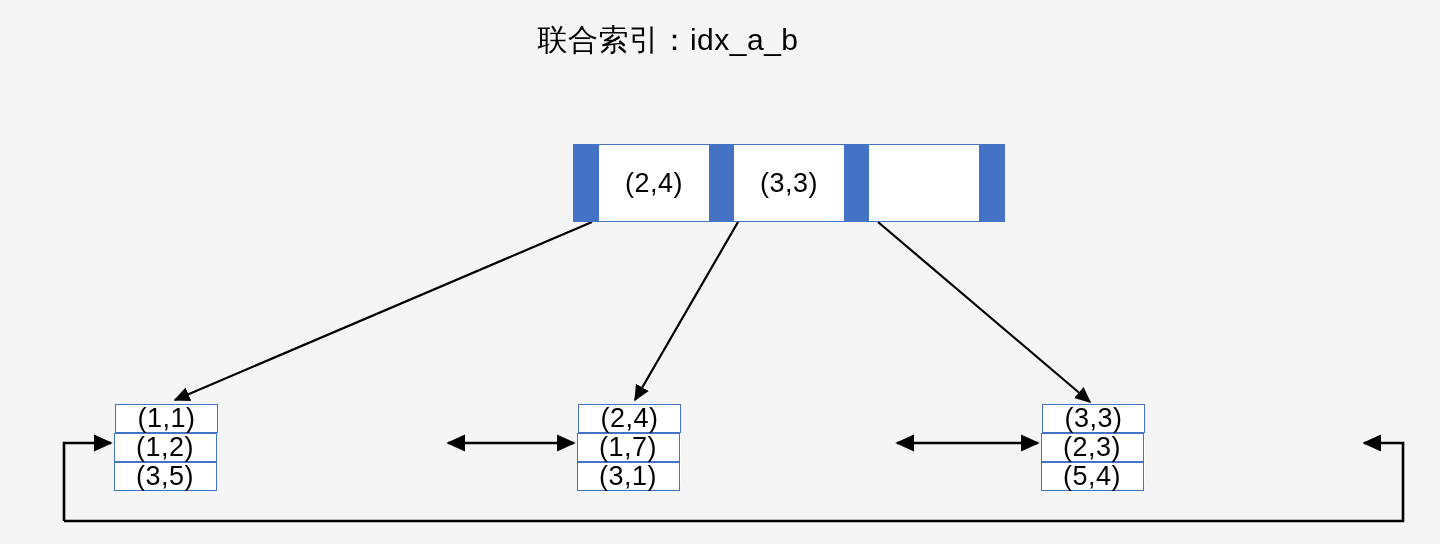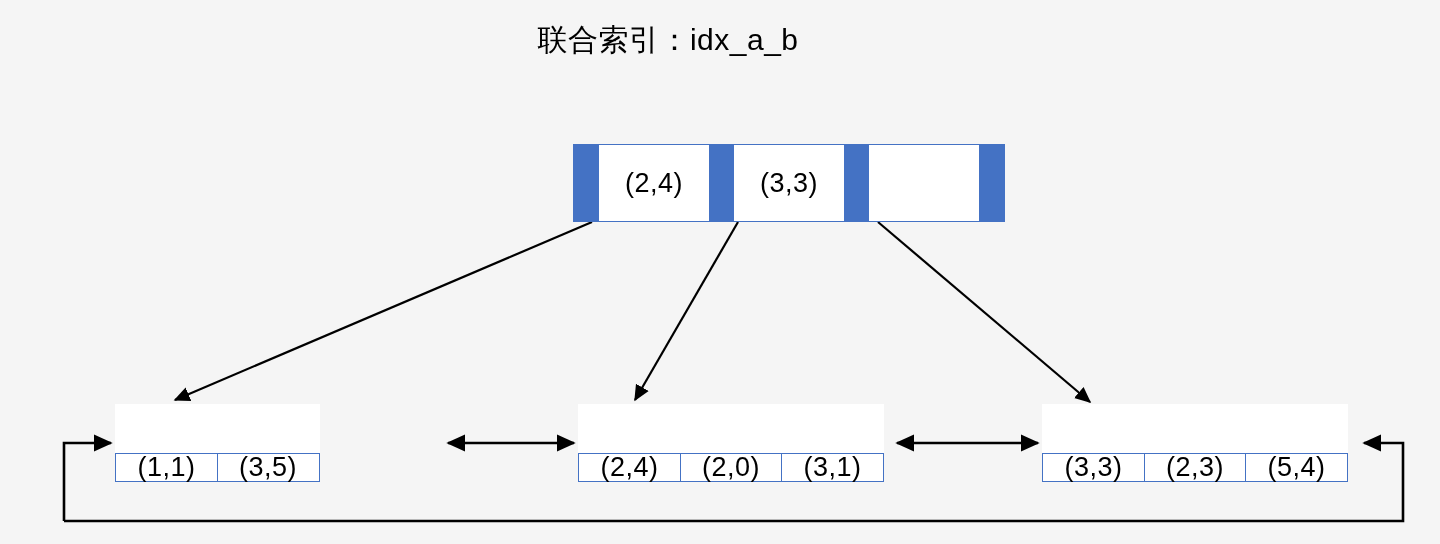--- a/index.html
+++ b/index.html
@@ -77,23 +77,24 @@
   #root-node .key.empty {
     color: transparent;
   }
 
   
   .leaf-node {
     position: absolute;
     top: 404px;
     height: 78px;
     display: flex;
-    align-items: flex-end;
+    align-items: flex-start;
     box-sizing: border-box;
     background: #ffffff;
+    flex-direction: column;
   }
   .leaf-node .cell {
     width: 103px;
     flex: 0 0 auto;
     box-sizing: border-box;
     border: 1.5px solid #4472c4;
     background: #ffffff;
     display: flex;
     align-items: center;
     justify-content: center;
@@ -142,26 +143,27 @@
     <div class="key">(2,4)</div>
     <div class="ptr"></div>
     <div class="key">(3,3)</div>
     <div class="ptr"></div>
     <div class="key empty"></div>
     <div class="ptr"></div>
   </div>
 
   <div class="leaf-node" id="leaf-node-1">
     <div class="cell">(1,1)</div>
+    <div class="cell">(1,2)</div>
     <div class="cell">(3,5)</div>
   </div>
 
   <div class="leaf-node" id="leaf-node-2">
     <div class="cell">(2,4)</div>
-    <div class="cell">(2,0)</div>
+    <div class="cell">(1,7)</div>
     <div class="cell">(3,1)</div>
   </div>
 
   <div class="leaf-node" id="leaf-node-3">
     <div class="cell">(3,3)</div>
     <div class="cell">(2,3)</div>
     <div class="cell">(5,4)</div>
   </div>
 
 </div>

